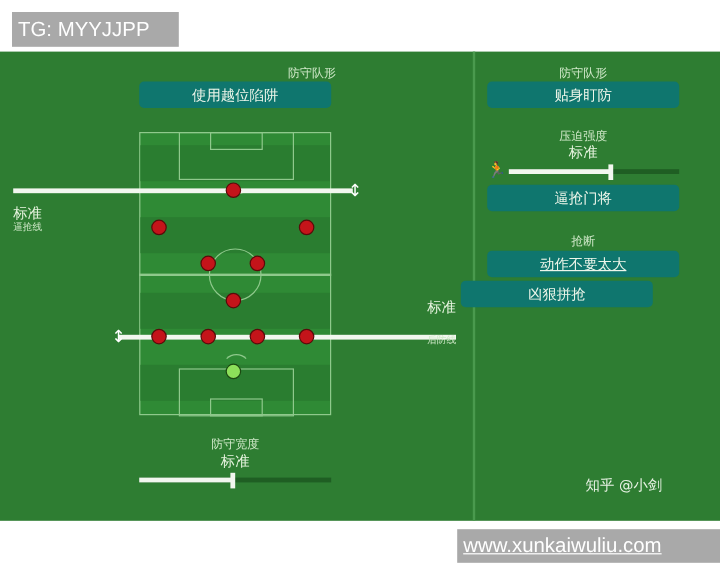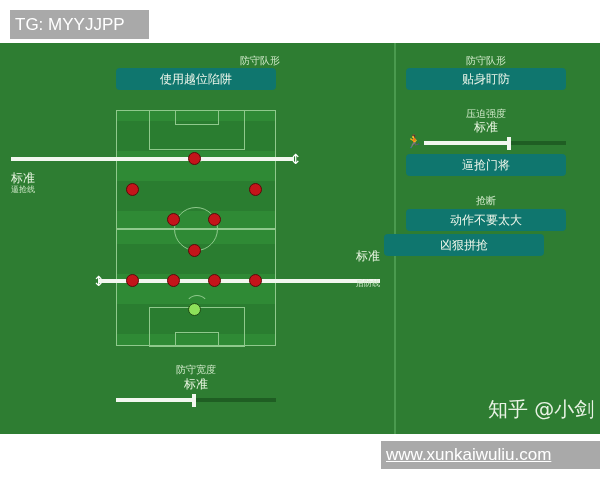--- a/index.html
+++ b/index.html
@@ -40,21 +40,21 @@
   .hline { position: absolute; height: 4px; background: #f2f7ef; }
   .handle {
     position: absolute; width: 6px; height: 18px; color: #ffffff;
     font-size: 14px; line-height: 18px;
   }
   .slider-track { position: absolute; height: 4px; background: #1f5e23; }
   .slider-fill { position: absolute; height: 4px; background: #f2f7ef; }
   .slider-thumb { position: absolute; width: 4px; height: 13px; background: #f2f7ef; }
   .watermark {
     position: absolute; left: 488px; top: 396px; color: #e8f2e4;
-    font-size: 20px;
+    font-size: 12px;
   }
   .url-badge {
     position: absolute; left: 381px; top: 441px; width: 229px; height: 28px;
     background: #a9a9a9; color: #ffffff; font-family: "Liberation Sans", sans-serif;
     font-size: 17px; line-height: 28px; padding-left: 5px; text-decoration: underline;
   }
 </style>
 </head>
 <body>
 
@@ -117,17 +117,17 @@
 
 <div class="label-sm" style="left:406px;top:107px;width:160px;">压迫强度</div>
 <div class="label-md" style="left:406px;top:119px;width:160px;">标准</div>
 <div class="label-md" style="left:406px;top:134px;width:14px;font-size:13px;">🏃</div>
 <div class="slider-track" style="left:424px;top:141px;width:142px;"></div>
 <div class="slider-fill" style="left:424px;top:141px;width:84px;"></div>
 <div class="slider-thumb" style="left:507px;top:137px;"></div>
 <div class="btn" style="left:406px;top:154px;width:160px;height:22px;line-height:22px;">逼抢门将</div>
 
 <div class="label-sm" style="left:406px;top:194px;width:160px;">抢断</div>
-<div class="btn" style="left:406px;top:209px;width:160px;height:22px;line-height:22px;">动作不要太大</div>
+<div class="btn" style="left:406px;top:209px;width:160px;height:22px;line-height:22px;text-decoration:underline;">动作不要太大</div>
 <div class="btn" style="left:384px;top:234px;width:160px;height:22px;line-height:22px;text-align:center;">凶狠拼抢</div>
 
 <div class="watermark">知乎 @小剑</div>
 <div class="url-badge">www.xunkaiwuliu.com</div>
 
 </body></html>

